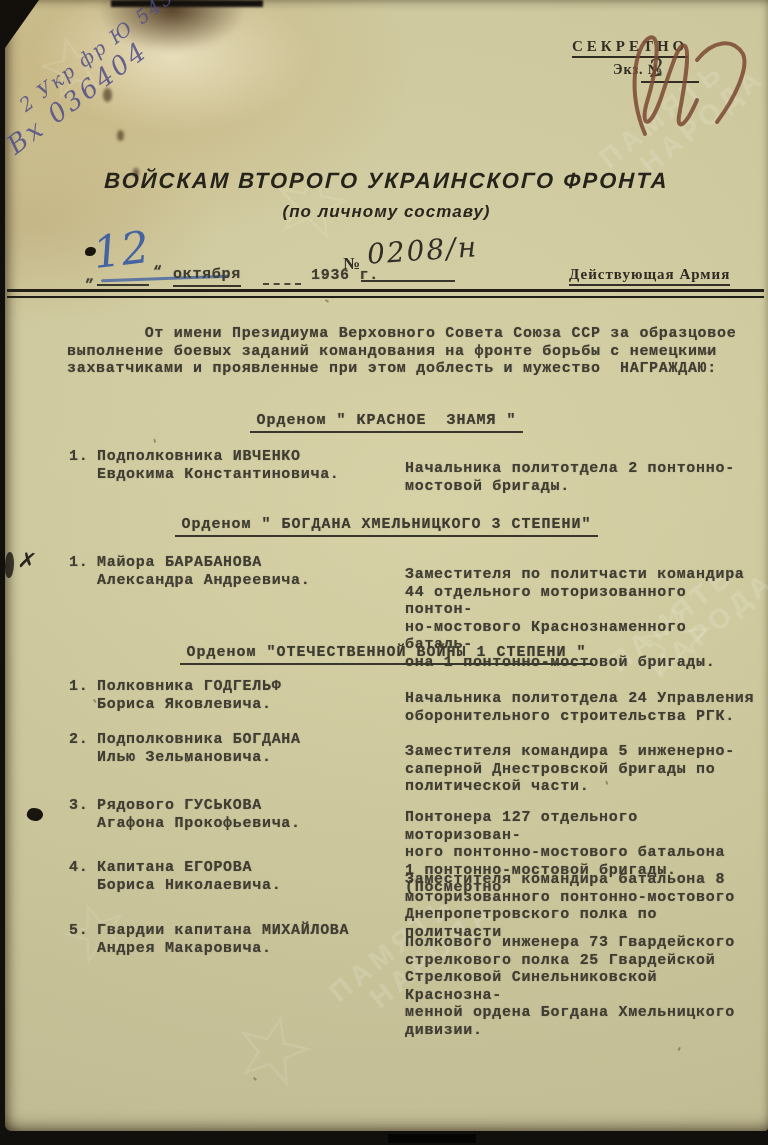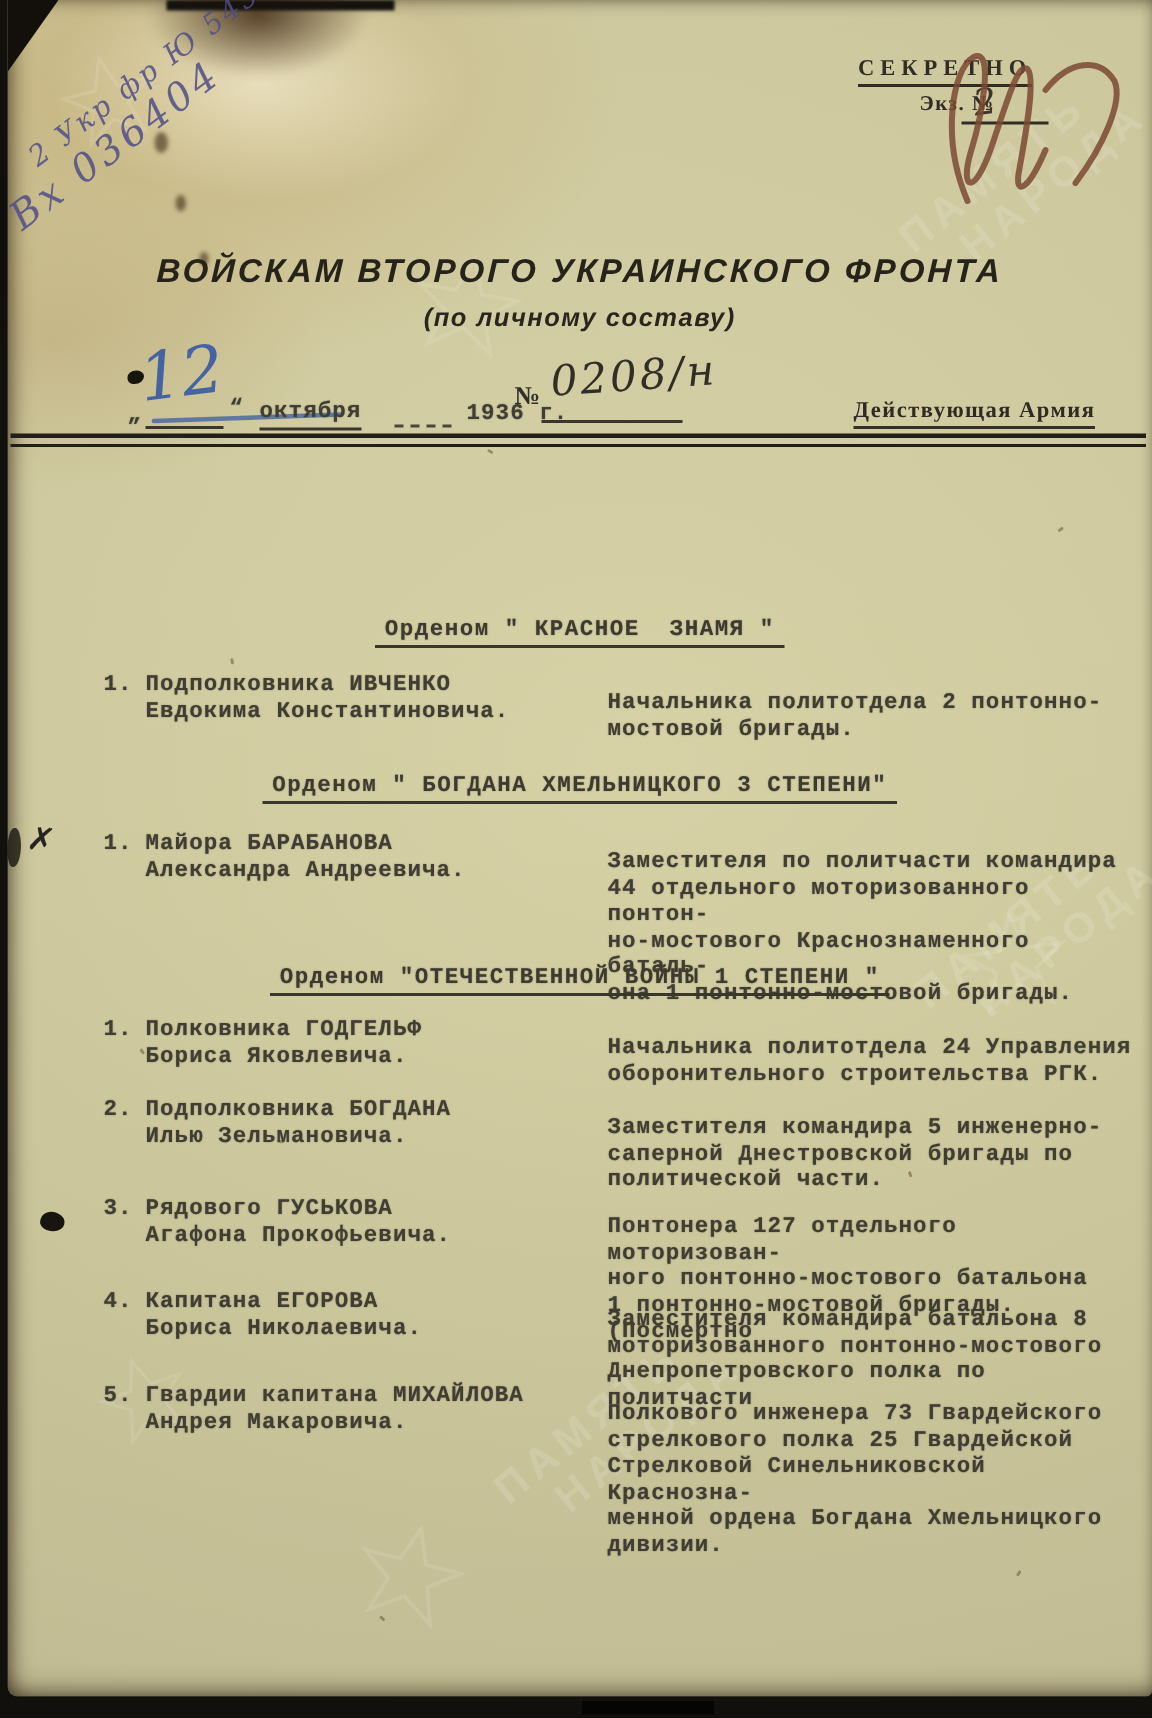--- a/index.html
+++ b/index.html
@@ -176,20 +176,23 @@
     <div class="t q-close">“</div>
     <div class="t month">октября</div>
     <div class="dash-line"></div>
     <div class="t year">1936 г.</div>
     <div class="num-label">№</div>
     <div class="num-underline"></div>
     <div class="number-value">0208/н</div>
     <div class="army">Действующая Армия</div>
     <div class="rule"></div>
 
+    <div class="t preamble">        От имени Президиума Верховного Совета Союза ССР за образцовое
+выполнение боевых заданий командования на фронте борьбы с немецкими
+захватчиками и проявленные при этом доблесть и мужество  НАГРАЖДАЮ:</div>
 
     <div class="sec" style="top:410px;">
       <span>Орденом " КРАСНОЕ  ЗНАМЯ "</span></div>
     <div class="item" style="top:448px;">
       <div class="t num">1.</div>
       <div class="t name">Подполковника ИВЧЕНКО
 Евдокима Константиновича.</div>
       <div class="t desc">Начальника политотдела 2 понтонно-
 мостовой бригады.</div>
     </div>

